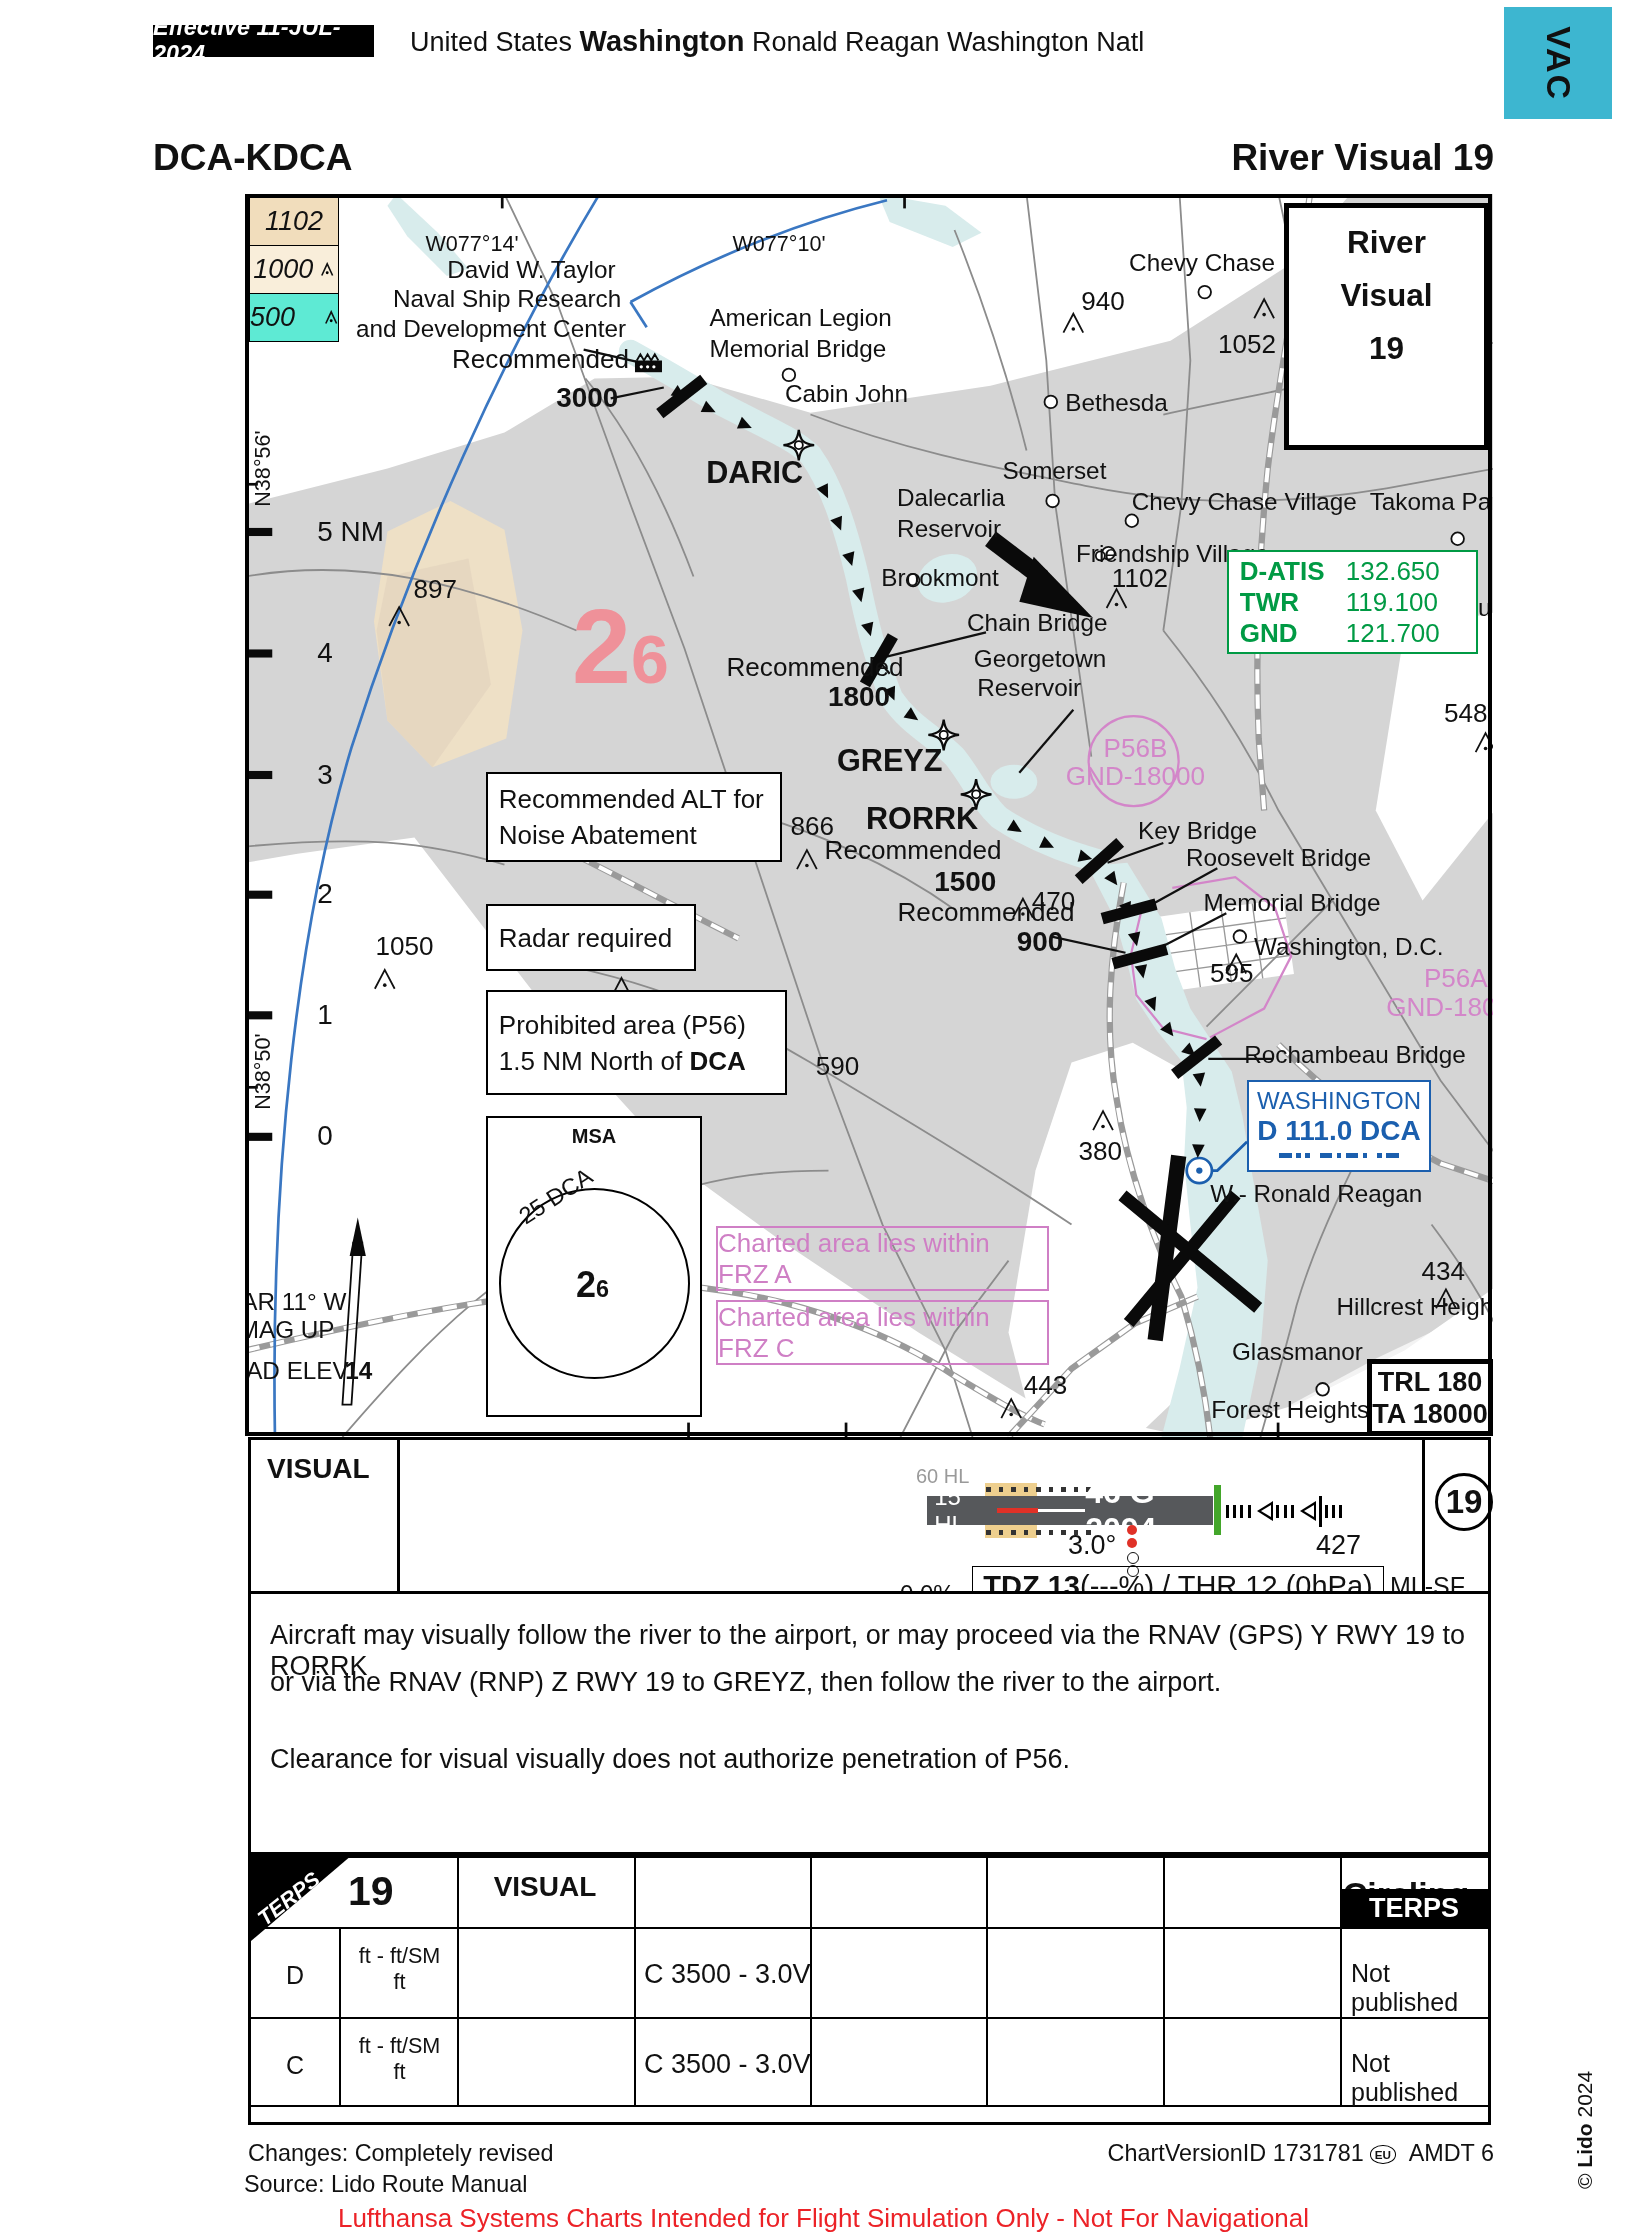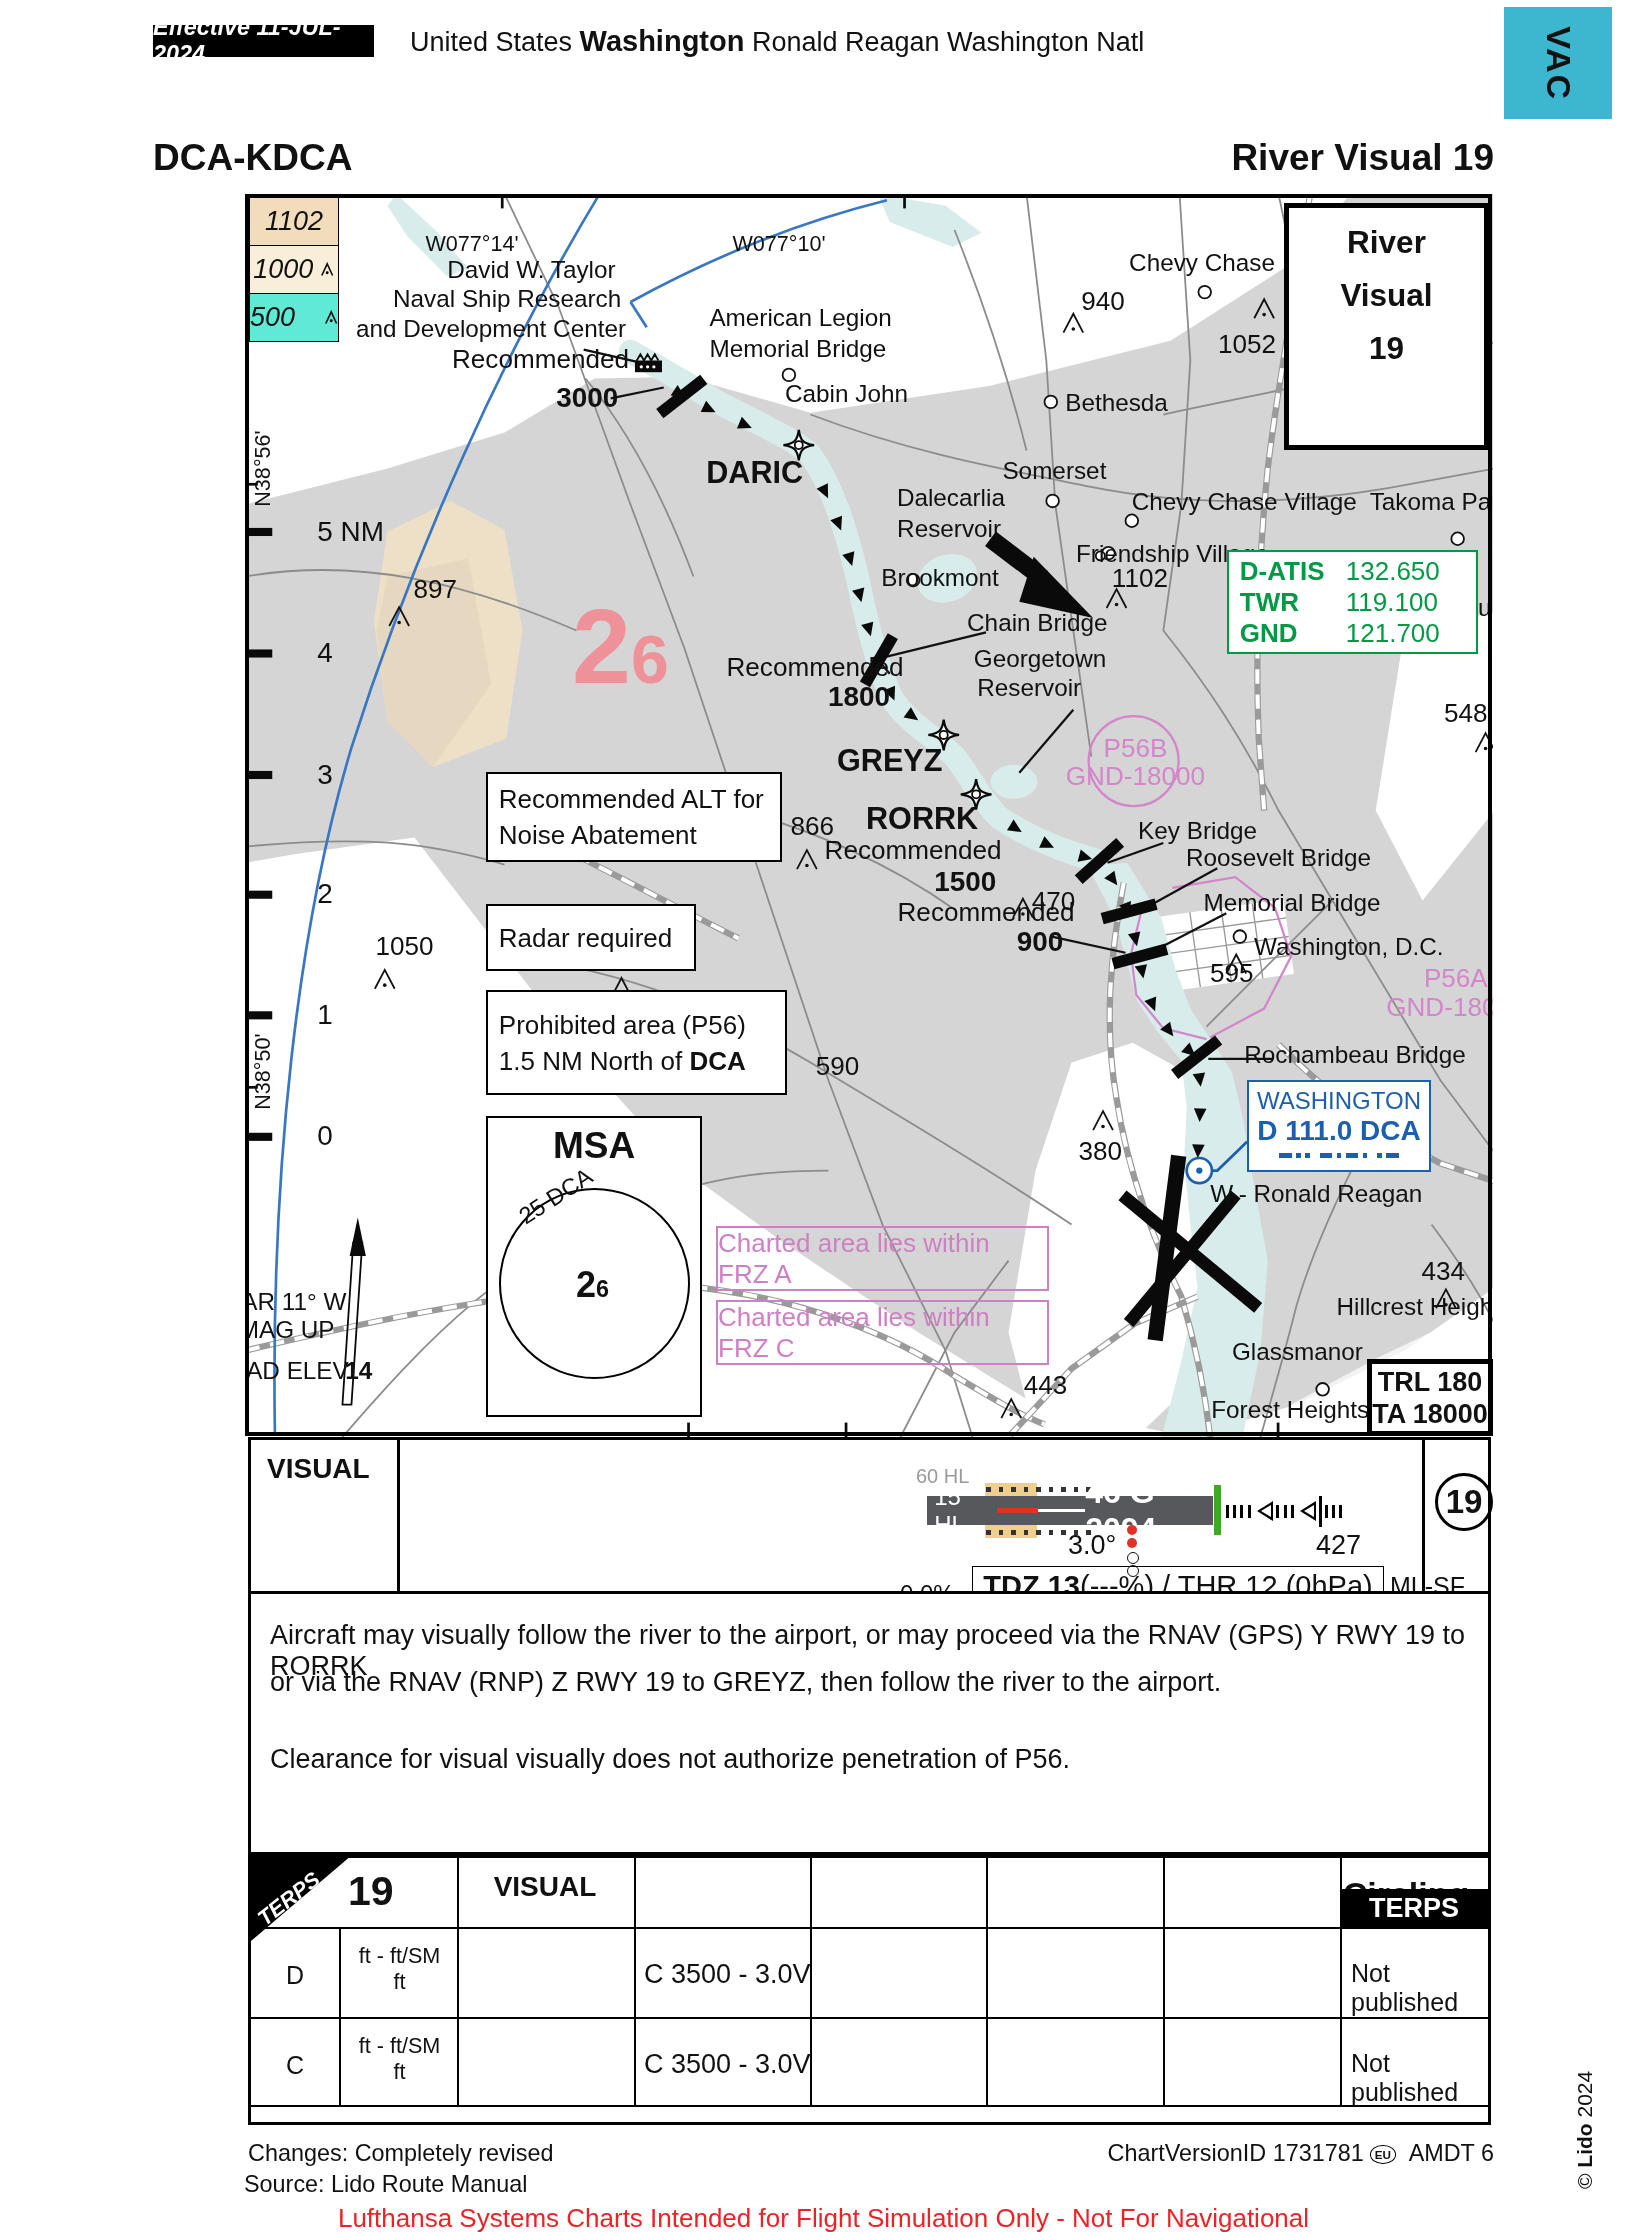--- a/index.html
+++ b/index.html
@@ -23,21 +23,21 @@
   .legend .row:last-child{border-bottom:none;}
   .inset{border:5.4px solid #000;background:#fff;text-align:center;font-weight:bold;font-size:31.5px;
          display:flex;flex-direction:column;justify-content:flex-start;padding-top:16px;gap:16px;}
   .comms{border:2.7px solid #009a44;background:#fff;color:#009a44;font-size:26px;padding:3.6px 10.8px;}
   .comms .crow{display:flex;height:31px;align-items:center;}
   .comms .ck{font-weight:bold;width:106px;}
   .notebox{border:2.7px solid #000;background:#fff;font-size:26px;display:flex;flex-direction:column;
            justify-content:center;padding:3.6px 10.8px;line-height:36px;}
   .frzbox{border:2.7px solid #cf7fc5;color:#cf7fc5;font-size:26px;display:flex;align-items:center;justify-content:center;}
   .msa{border:2.7px solid #000;background:#fff;}
-  .msa-title{font-weight:bold;font-size:37px;text-align:center;margin-top:7.2px;}
+  .msa-title{font-weight:bold;font-size:20px;text-align:center;margin-top:7.2px;}
   .msa-circle{position:absolute;border:2.7px solid #000;border-radius:50%;}
   .msa-arc{position:absolute;font-size:23.4px;transform:rotate(-33deg);}
   .msa-val{position:absolute;font-weight:bold;font-size:36px;}
   .msa-val .sub{font-size:23.4px;}
   .big26{color:#ef9199;font-weight:bold;font-size:106px;line-height:90px;}
   .big26 .sub{font-size:68px;}
   .trlbox{border:5.4px solid #000;background:#fff;font-size:27px;font-weight:bold;text-align:center;
           display:flex;flex-direction:column;justify-content:center;line-height:32px;}
   .washbox{border:2.7px solid #1b5fae;background:#fff;color:#1b5fae;text-align:center;padding-top:5.4px;}
   .washbox .w1{font-size:24px;}

